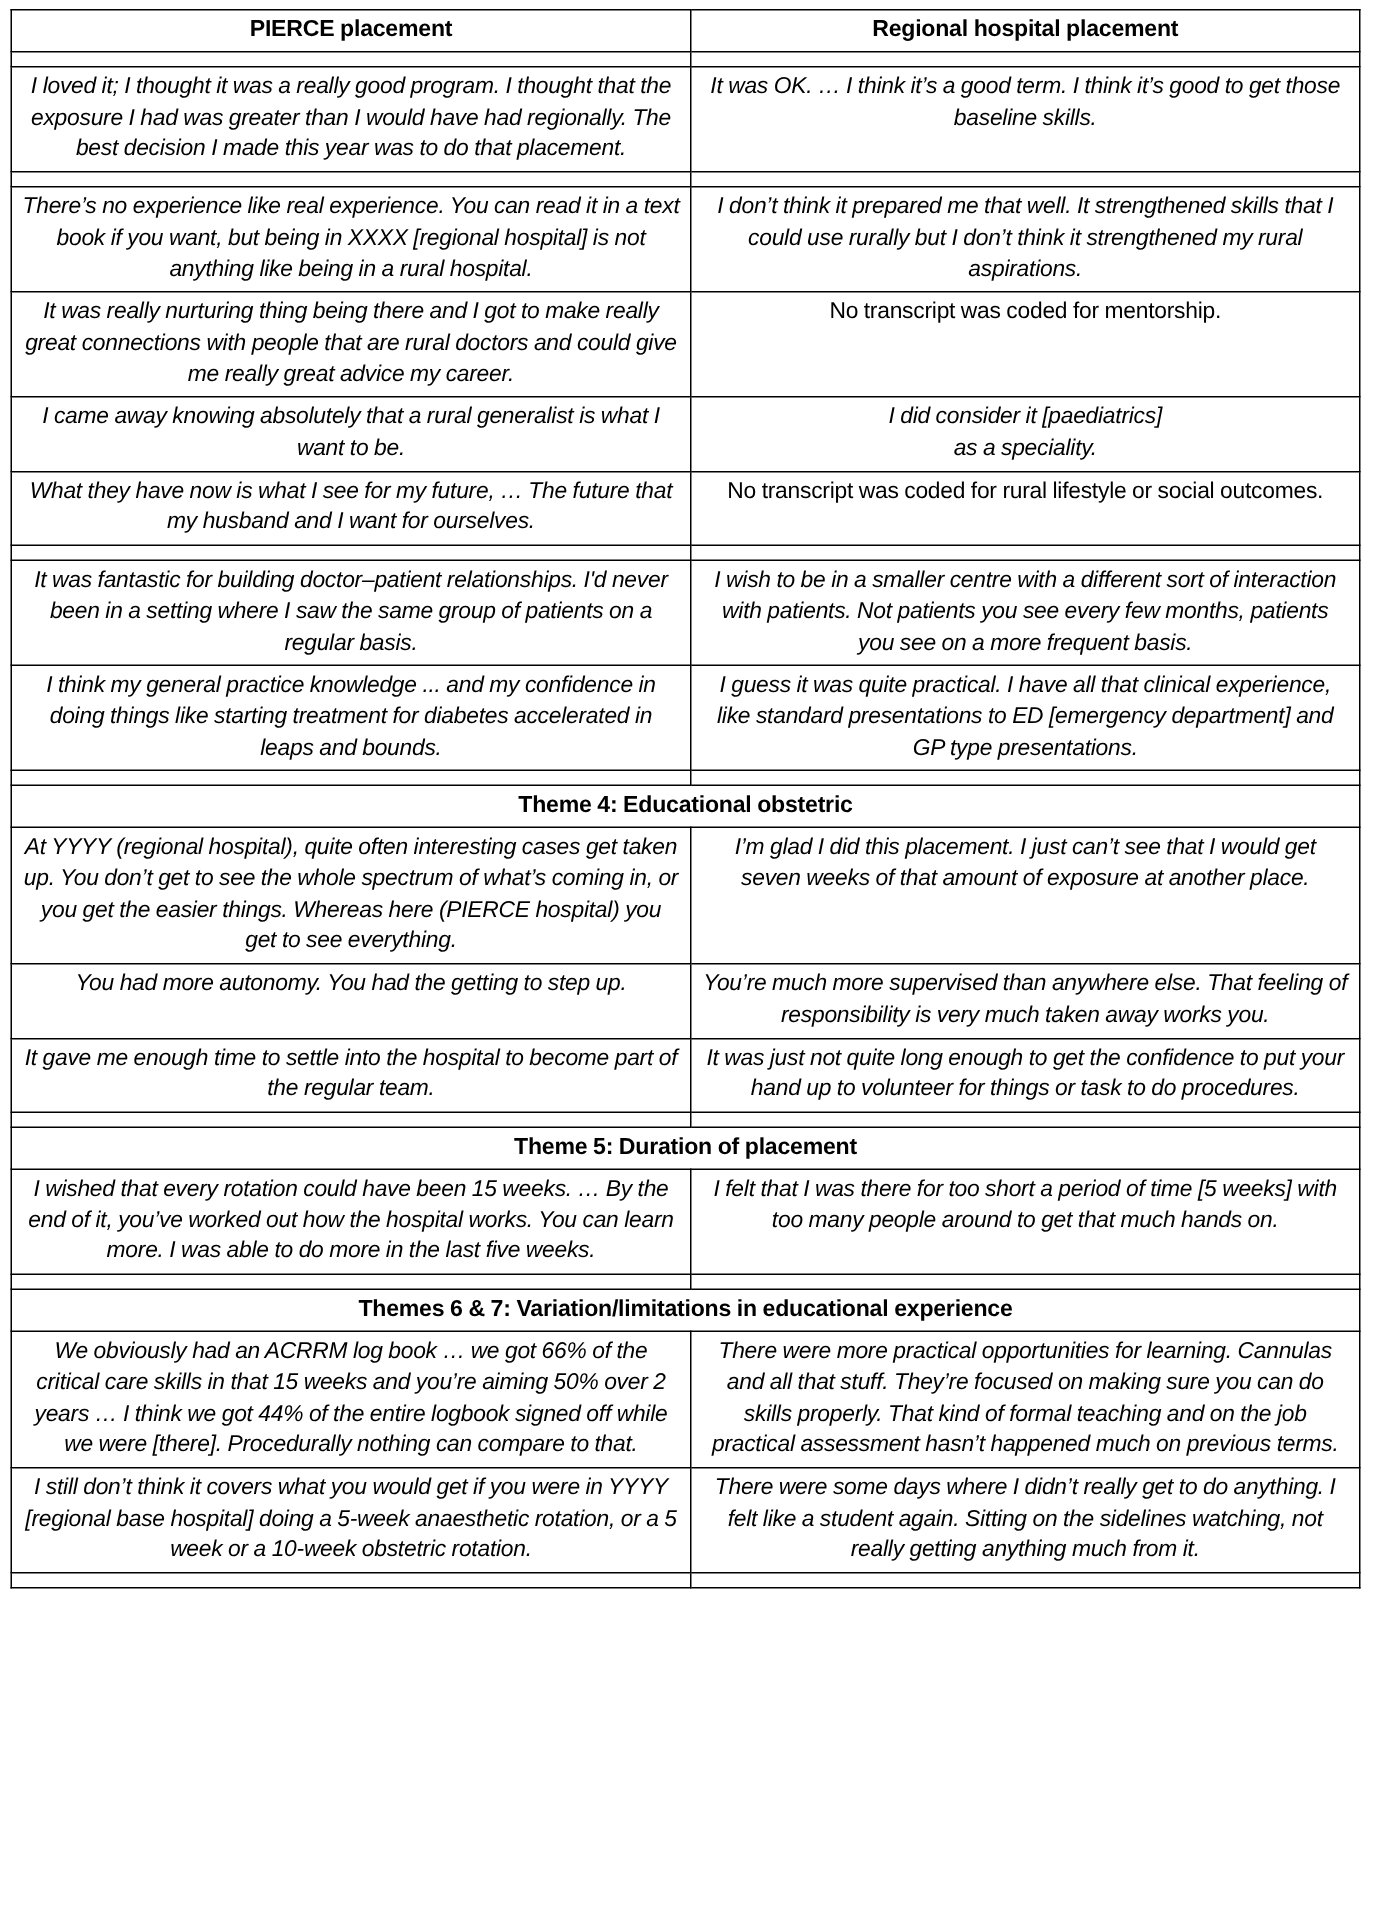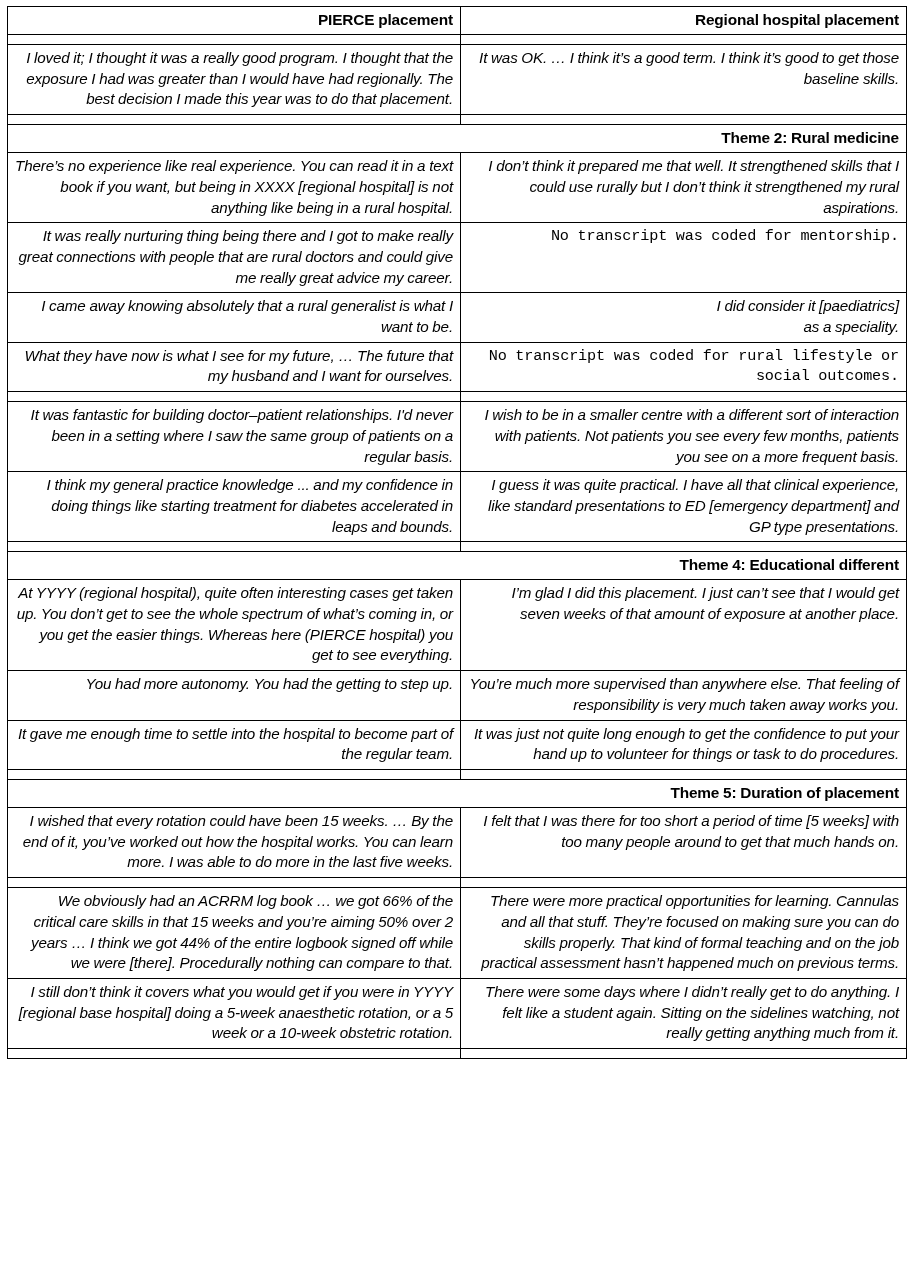--- a/index.html
+++ b/index.html
@@ -33,21 +33,21 @@
   table.qual-table col.c1 { width: 453px; }
   table.qual-table col.c2 { width: 446px; }
 
   
   td {
     border: 1.6px solid #000000;
     padding: 3px 7px 4px 7px;
     vertical-align: top;
     font-size: 15.2px;
     line-height: 20.7px;
-    text-align: right;
+    text-align: center;
     font-style: italic;
     letter-spacing: -0.15px;
     word-spacing: -0.3px;
   }
 
   
   tr.header-row td {
     font-style: normal;
     font-weight: bold;
     font-size: 15.4px;
@@ -72,21 +72,20 @@
   tr.spacer-row td {
     height: 9px;
     padding: 0;
     font-size: 1px;
     line-height: 1px;
   }
 
   
   td.plain {
     font-style: normal;
-    font-family: Liberation Mono, monospace;
   }
 
   td.quote {
     margin-left: 47px;
   }
 </style>
 </head>
 <body>
 
 <div class="page">
@@ -104,23 +103,20 @@
           <td></td>
           <td></td>
         </tr>
         <tr class="data-row">
           <td class="quote">I loved it; I thought it was a really good program. I thought that the exposure I had was greater than I would have had regionally. The best decision I made this year was to do that placement.</td>
           <td class="quote">It was OK. … I think it’s a good term. I think it’s good to get those baseline skills.</td>
         </tr>
         <tr class="spacer-row">
           <td></td>
           <td></td>
-        </tr>
-        <tr class="theme-row">
-          <td colspan="2">Theme 2: Rural medicine</td>
         </tr>
         <tr class="data-row">
           <td class="quote">There’s no experience like real experience. You can read it in a text book if you want, but being in XXXX [regional hospital] is not anything like being in a rural hospital.</td>
           <td class="quote">I don’t think it prepared me that well. It strengthened skills that I could use rurally but I don’t think it strengthened my rural aspirations.</td>
         </tr>
         <tr class="data-row">
           <td class="quote">It was really nurturing thing being there and I got to make really great connections with people that are rural doctors and could give me really great advice my career.</td>
           <td class="plain">No transcript was coded for mentorship.</td>
         </tr>
         <tr class="data-row">
@@ -141,21 +137,21 @@
         </tr>
         <tr class="data-row">
           <td class="quote">I think my general practice knowledge ... and my confidence in doing things like starting treatment for diabetes accelerated in leaps and bounds.</td>
           <td class="quote">I guess it was quite practical. I have all that clinical experience, like standard presentations to ED [emergency department] and GP type presentations.</td>
         </tr>
         <tr class="spacer-row">
           <td></td>
           <td></td>
         </tr>
         <tr class="theme-row">
-          <td colspan="2">Theme 4: Educational different</td>
+          <td colspan="2">Theme 4: Educational obstetric</td>
         </tr>
         <tr class="data-row">
           <td class="quote">At YYYY (regional hospital), quite often interesting cases get taken up. You don’t get to see the whole spectrum of what’s coming in, or you get the easier things. Whereas here (PIERCE hospital) you get to see everything.</td>
           <td class="quote">I’m glad I did this placement. I just can’t see that I would get seven weeks of that amount of exposure at another place.</td>
         </tr>
         <tr class="data-row">
           <td class="quote">You had more autonomy. You had the getting to step up.</td>
           <td class="quote">You’re much more supervised than anywhere else. That feeling of responsibility is very much taken away works you.</td>
         </tr>
         <tr class="data-row">
@@ -170,20 +166,23 @@
           <td colspan="2">Theme 5: Duration of placement</td>
         </tr>
         <tr class="data-row">
           <td class="quote">I wished that every rotation could have been 15 weeks. … By the end of it, you’ve worked out how the hospital works. You can learn more. I was able to do more in the last five weeks.</td>
           <td class="quote">I felt that I was there for too short a period of time [5 weeks] with too many people around to get that much hands on.</td>
         </tr>
         <tr class="spacer-row">
           <td></td>
           <td></td>
         </tr>
+        <tr class="theme-row">
+          <td colspan="2">Themes 6 &amp; 7: Variation/limitations in educational experience</td>
+        </tr>
         <tr class="data-row">
           <td class="quote">We obviously had an ACRRM log book … we got 66% of the critical care skills in that 15 weeks and you’re aiming 50% over 2 years … I think we got 44% of the entire logbook signed off while we were [there]. Procedurally nothing can compare to that.</td>
           <td class="quote">There were more practical opportunities for learning. Cannulas and all that stuff. They’re focused on making sure you can do skills properly. That kind of formal teaching and on the job practical assessment hasn’t happened much on previous terms.</td>
         </tr>
         <tr class="data-row">
           <td class="quote">I still don’t think it covers what you would get if you were in YYYY [regional base hospital] doing a 5-week anaesthetic rotation, or a 5 week or a 10-week obstetric rotation.</td>
           <td class="quote">There were some days where I didn’t really get to do anything. I felt like a student again. Sitting on the sidelines watching, not really getting anything much from it.</td>
         </tr>
         <tr class="spacer-row">
           <td></td>

